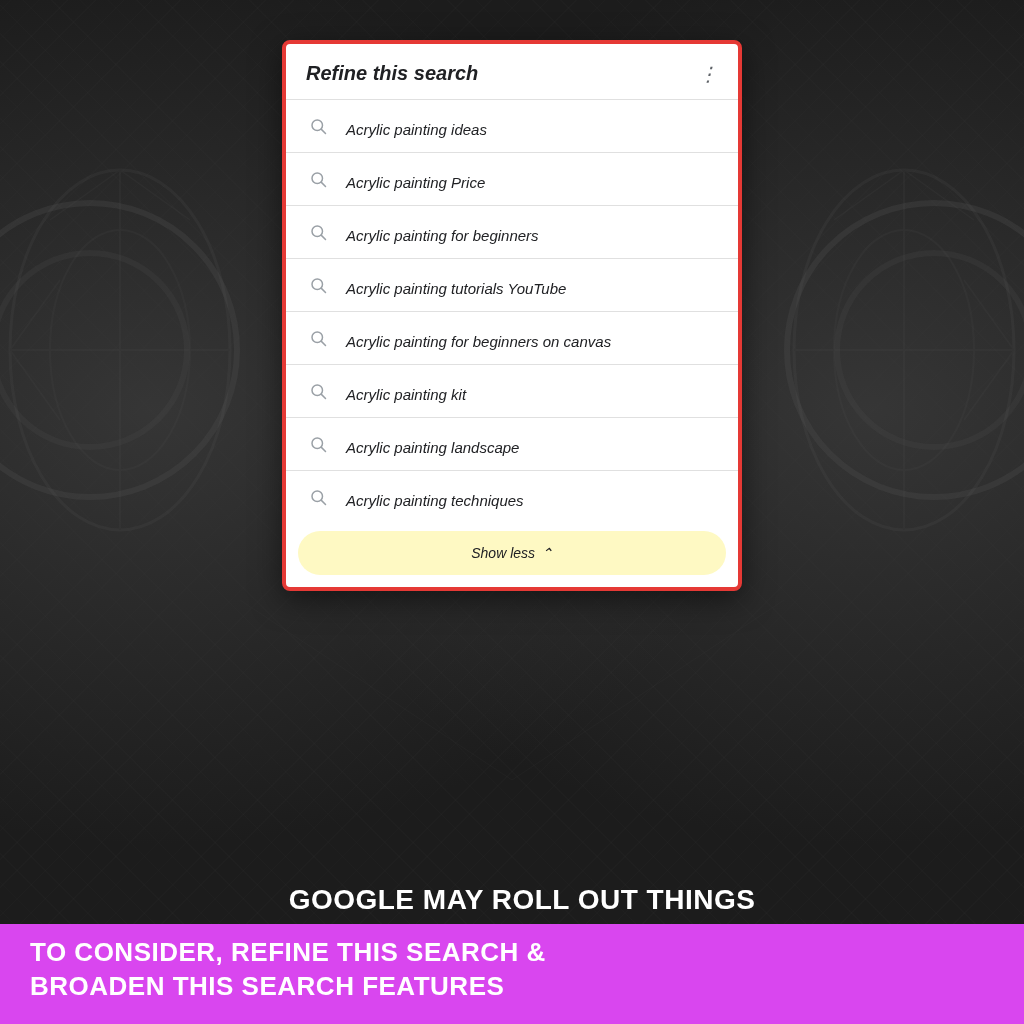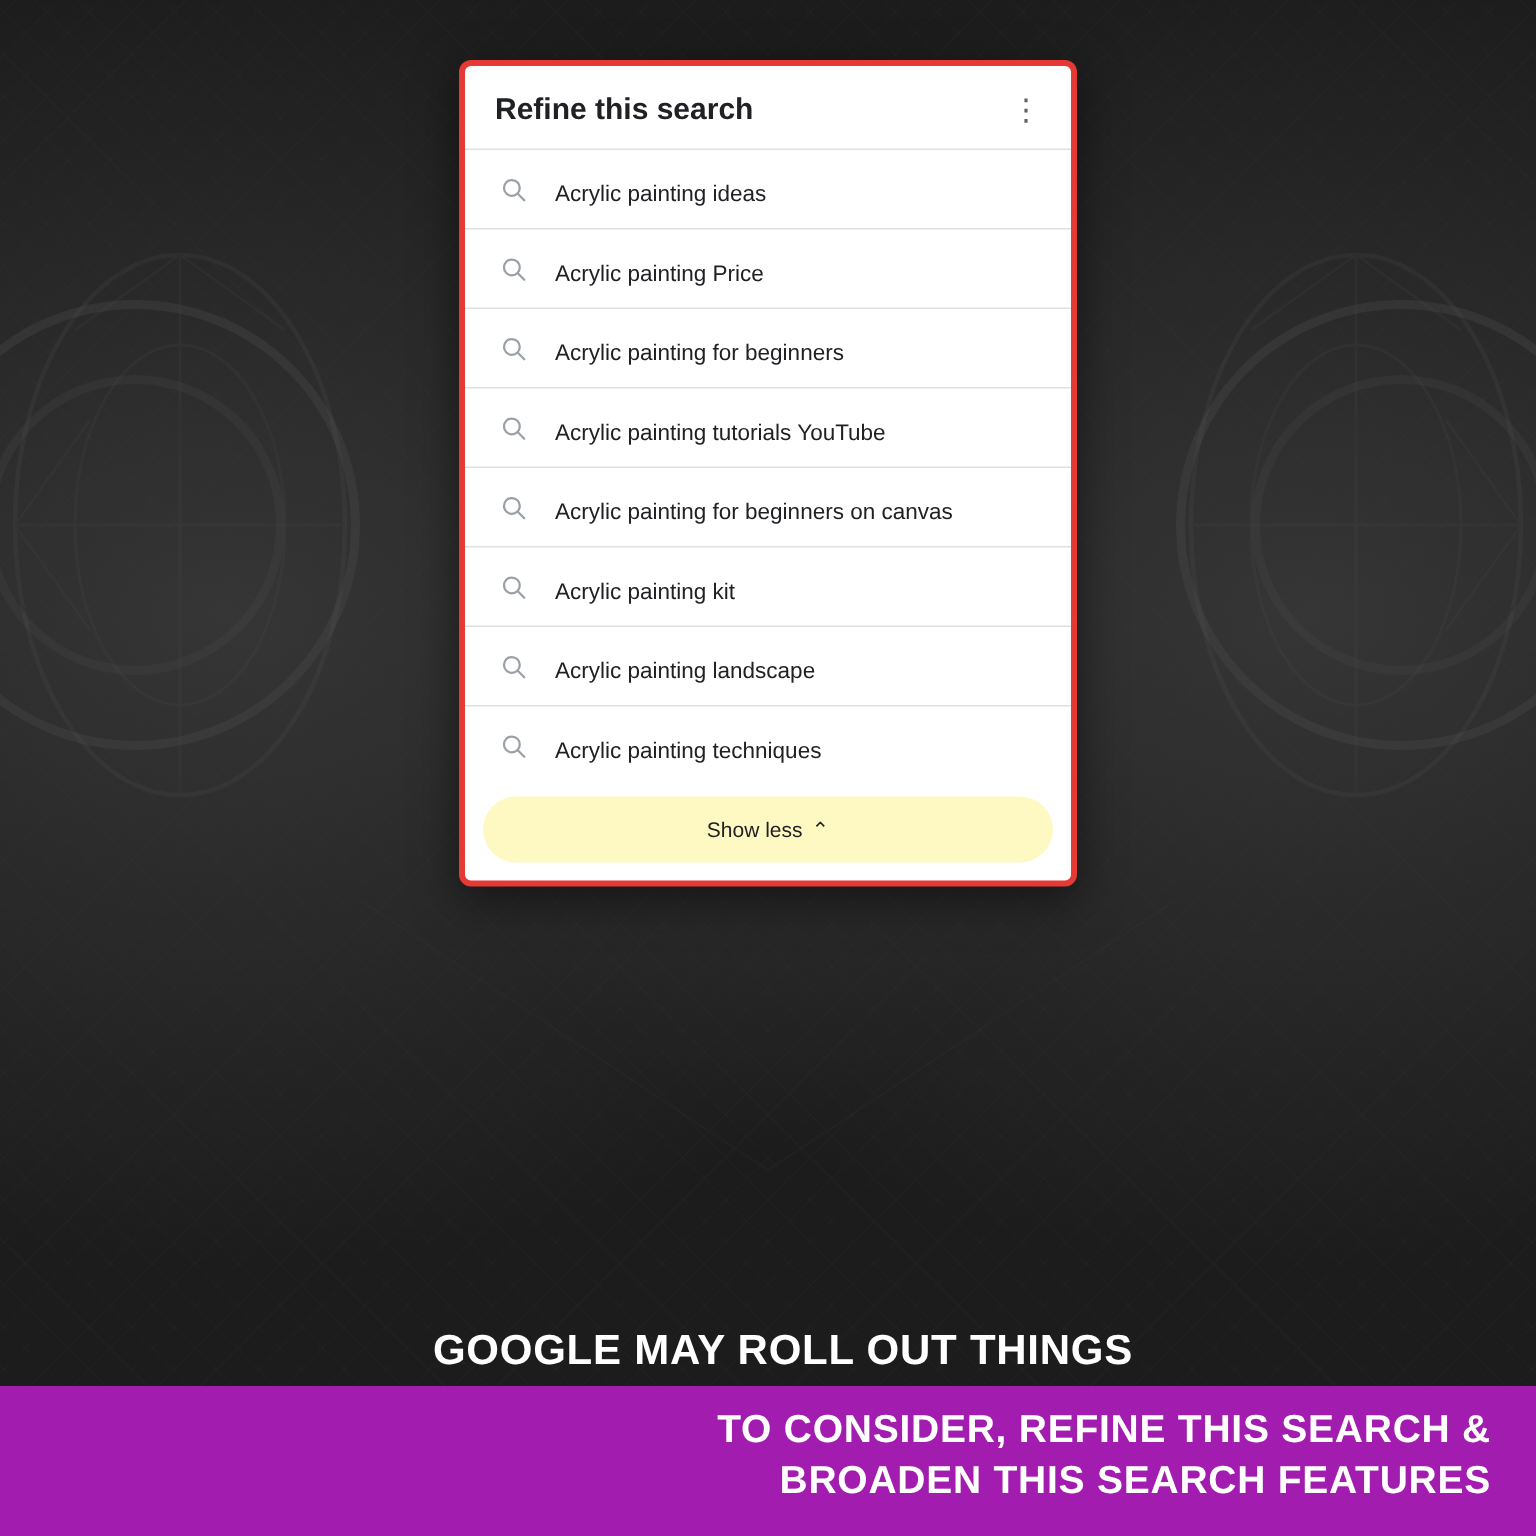--- a/index.html
+++ b/index.html
@@ -83,23 +83,24 @@
       flex-direction: column;
       align-items: center;
       padding-top: 40px;
     }
 
     
     .search-card {
       background: white;
       border: 4px solid #e53935;
       border-radius: 8px;
-      width: 412px;
+      width: 460px;
       overflow: hidden;
       box-shadow: 0 8px 30px rgba(0,0,0,0.5);
+      font-style: italic;
     }
 
     .card-header {
       display: flex;
       justify-content: space-between;
       align-items: center;
       padding: 18px 20px 14px 20px;
       border-bottom: 1px solid #e0e0e0;
     }
 
@@ -192,22 +193,22 @@
       color: white;
       font-size: 28px;
       font-weight: 900;
       text-transform: uppercase;
       padding: 16px 20px 8px 40px;
       letter-spacing: 0.5px;
       line-height: 1.2;
     }
 
     .bottom-subtitle {
-      background: #a21caf;
-      text-align: right;
+      background: #d946ef;
+      text-align: left;
       color: white;
       font-size: 26px;
       font-weight: 900;
       text-transform: uppercase;
       padding: 12px 30px 20px 30px;
       letter-spacing: 0.5px;
       line-height: 1.3;
     }
   </style>
 </head>

